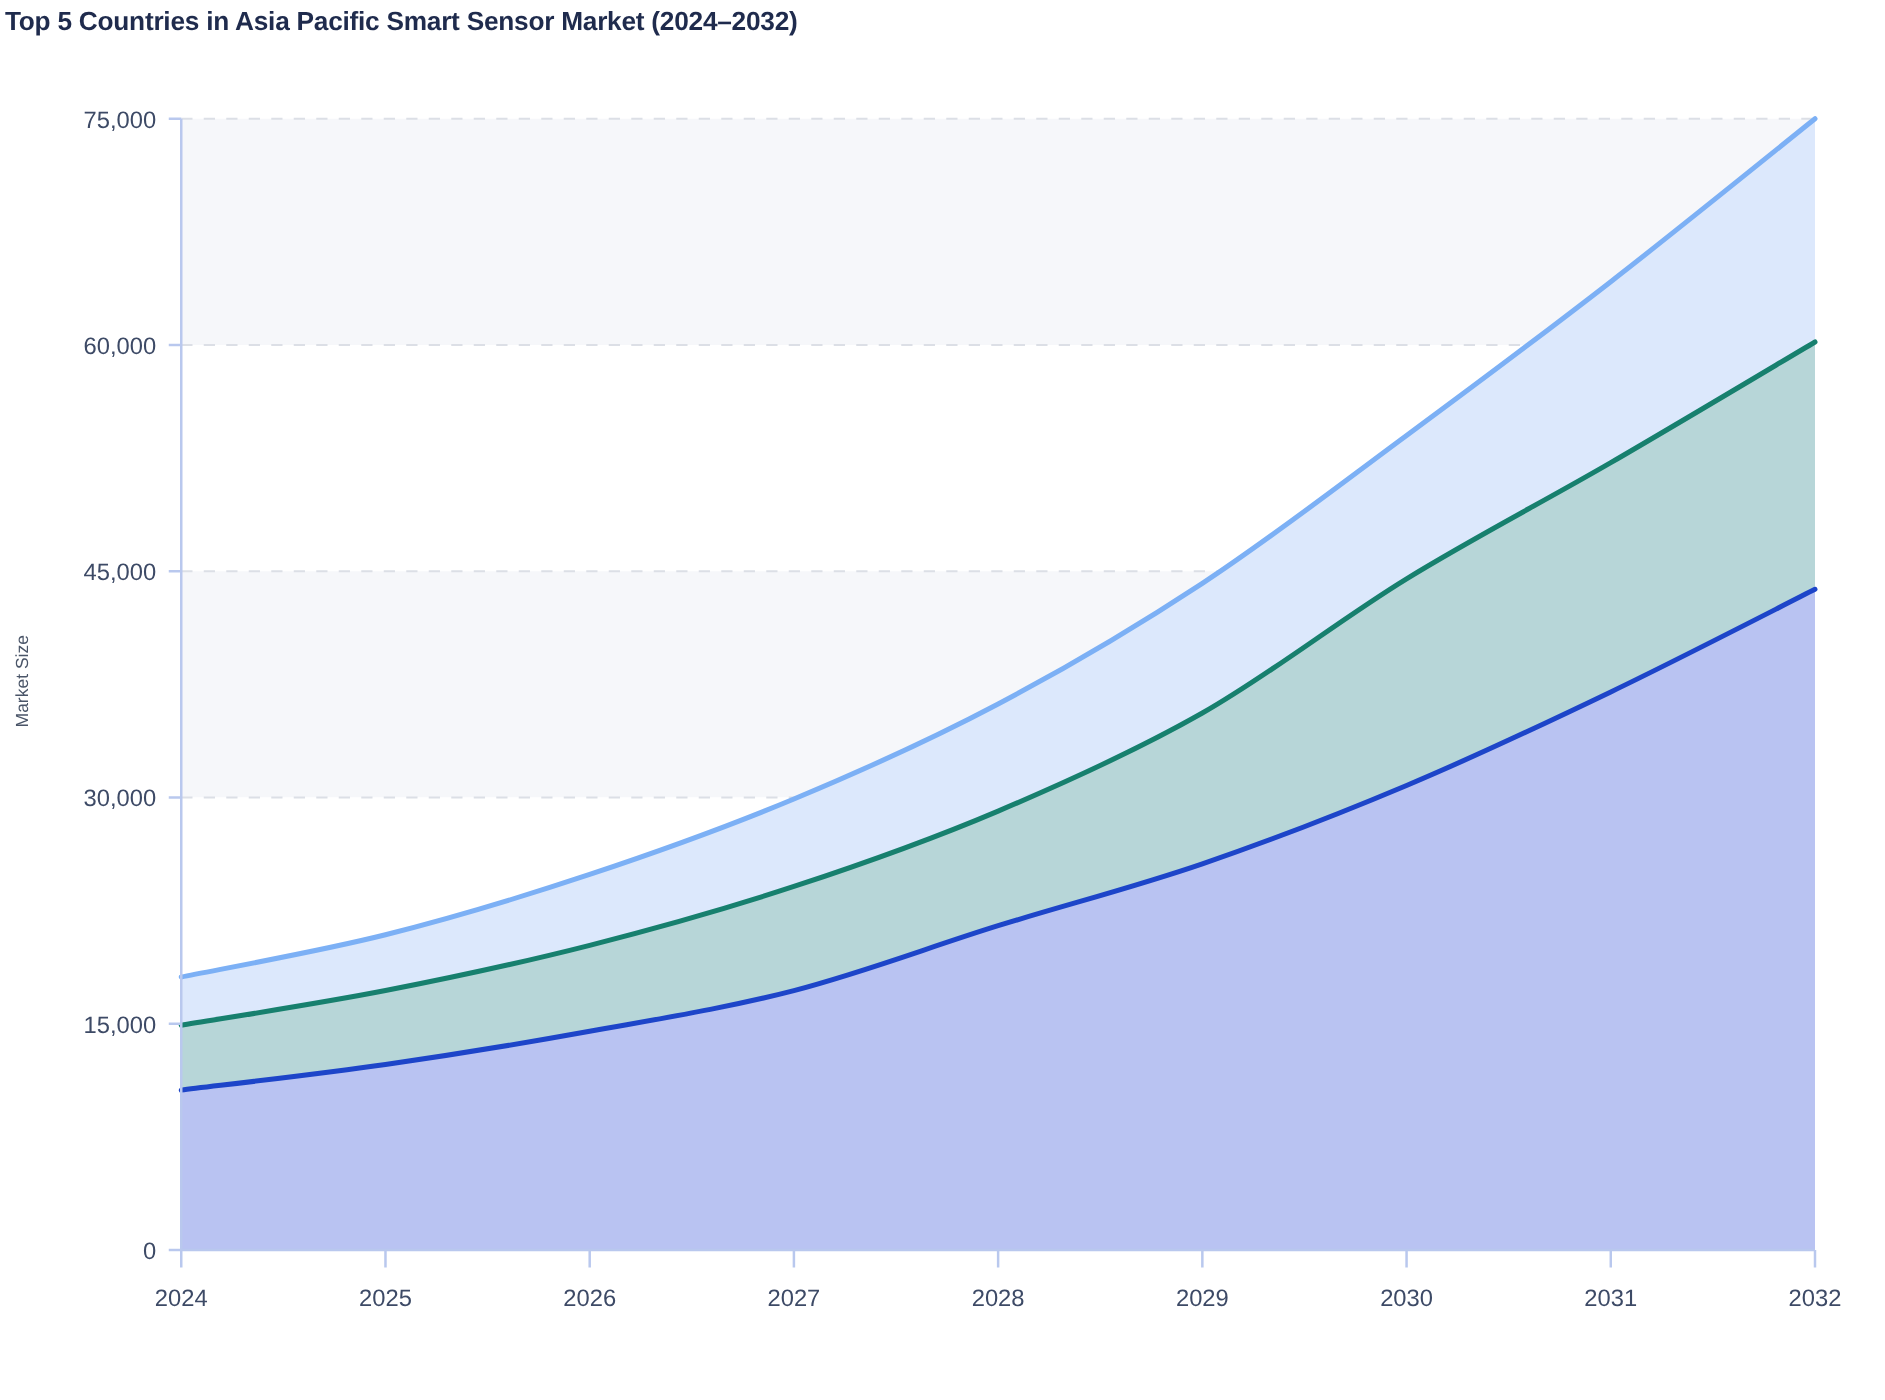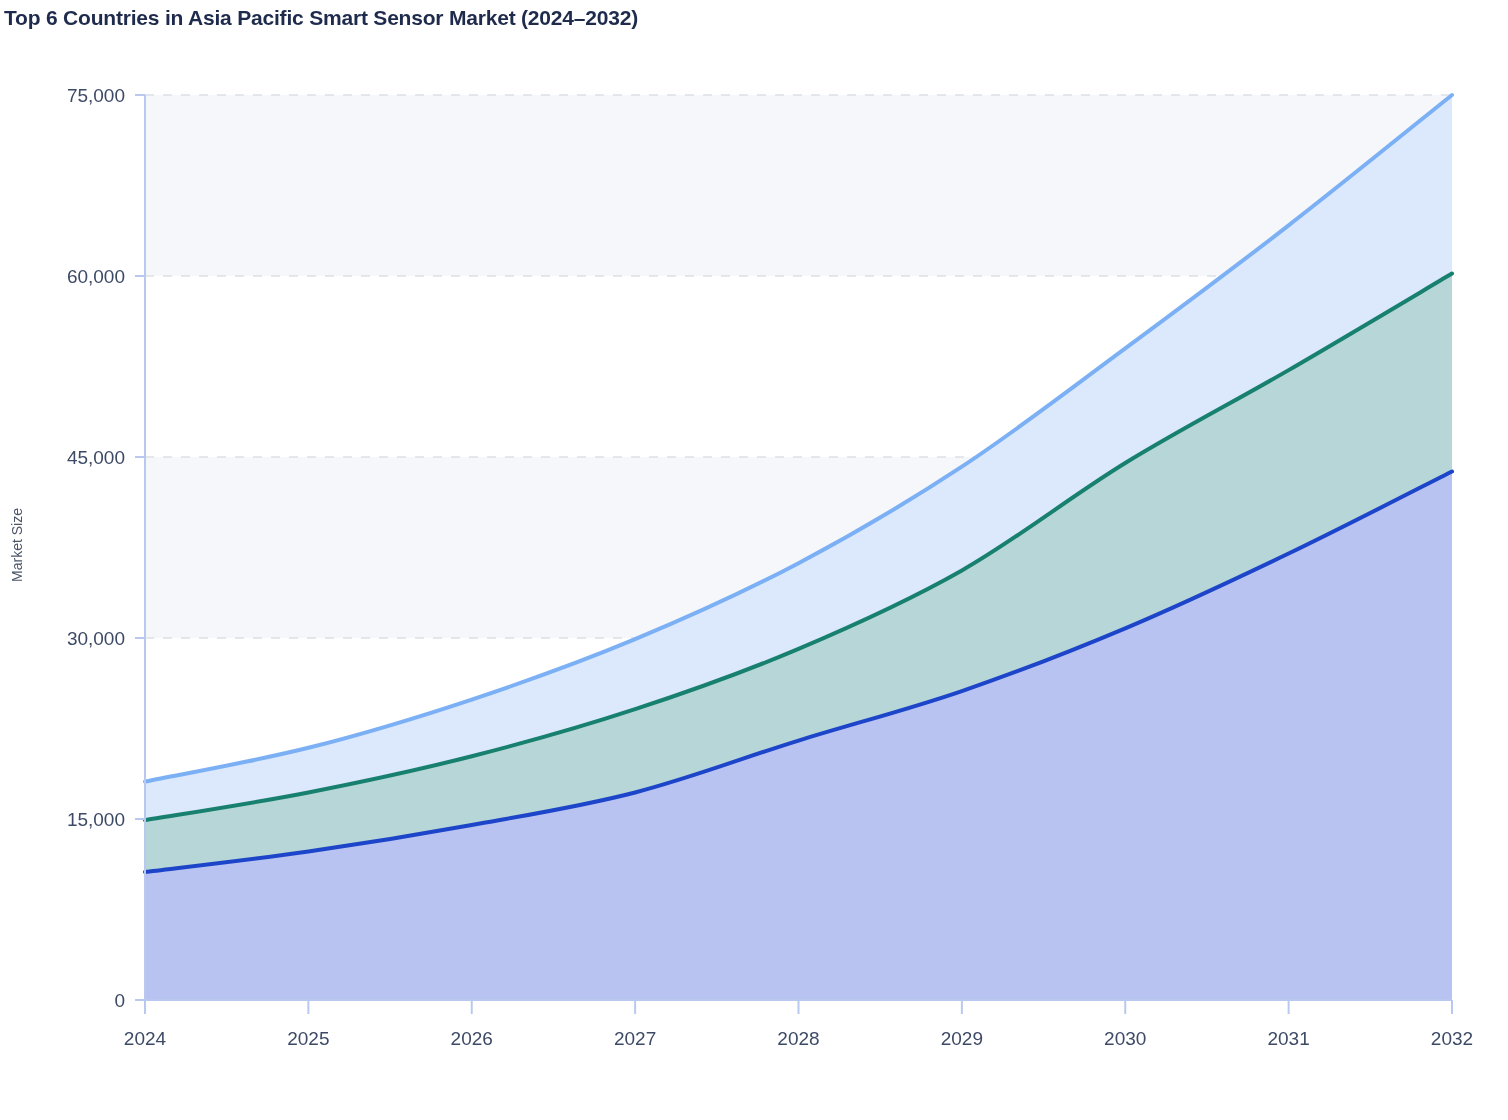--- a/index.html
+++ b/index.html
@@ -35,21 +35,21 @@
   .axis-title{
     font-family:"Liberation Sans", sans-serif;
     font-size:14px;
     fill:#4a5568;
     text-anchor:middle;
   }
 </style>
 </head>
 <body>
 
-<div id="chart-title">Top 6 Countries in Asia Pacific Smart Sensor Market (2024–2032)</div>
+<div id="chart-title">Top 5 Countries in Asia Pacific Smart Sensor Market (2024–2032)</div>
 
 <div id="plot-wrap">
   <svg id="chart-svg" width="1508" height="1120">
     <g id="bands">
         <rect x="145" y="95" width="1307" height="181" fill="#f6f7fa"></rect>
         <rect x="145" y="276" width="1307" height="181" fill="#ffffff"></rect>
         <rect x="145" y="457" width="1307" height="181" fill="#f6f7fa"></rect>
         <rect x="145" y="638" width="1307" height="181" fill="#ffffff"></rect>
         <rect x="145" y="819" width="1307" height="181" fill="#f6f7fa"></rect>
       </g>

